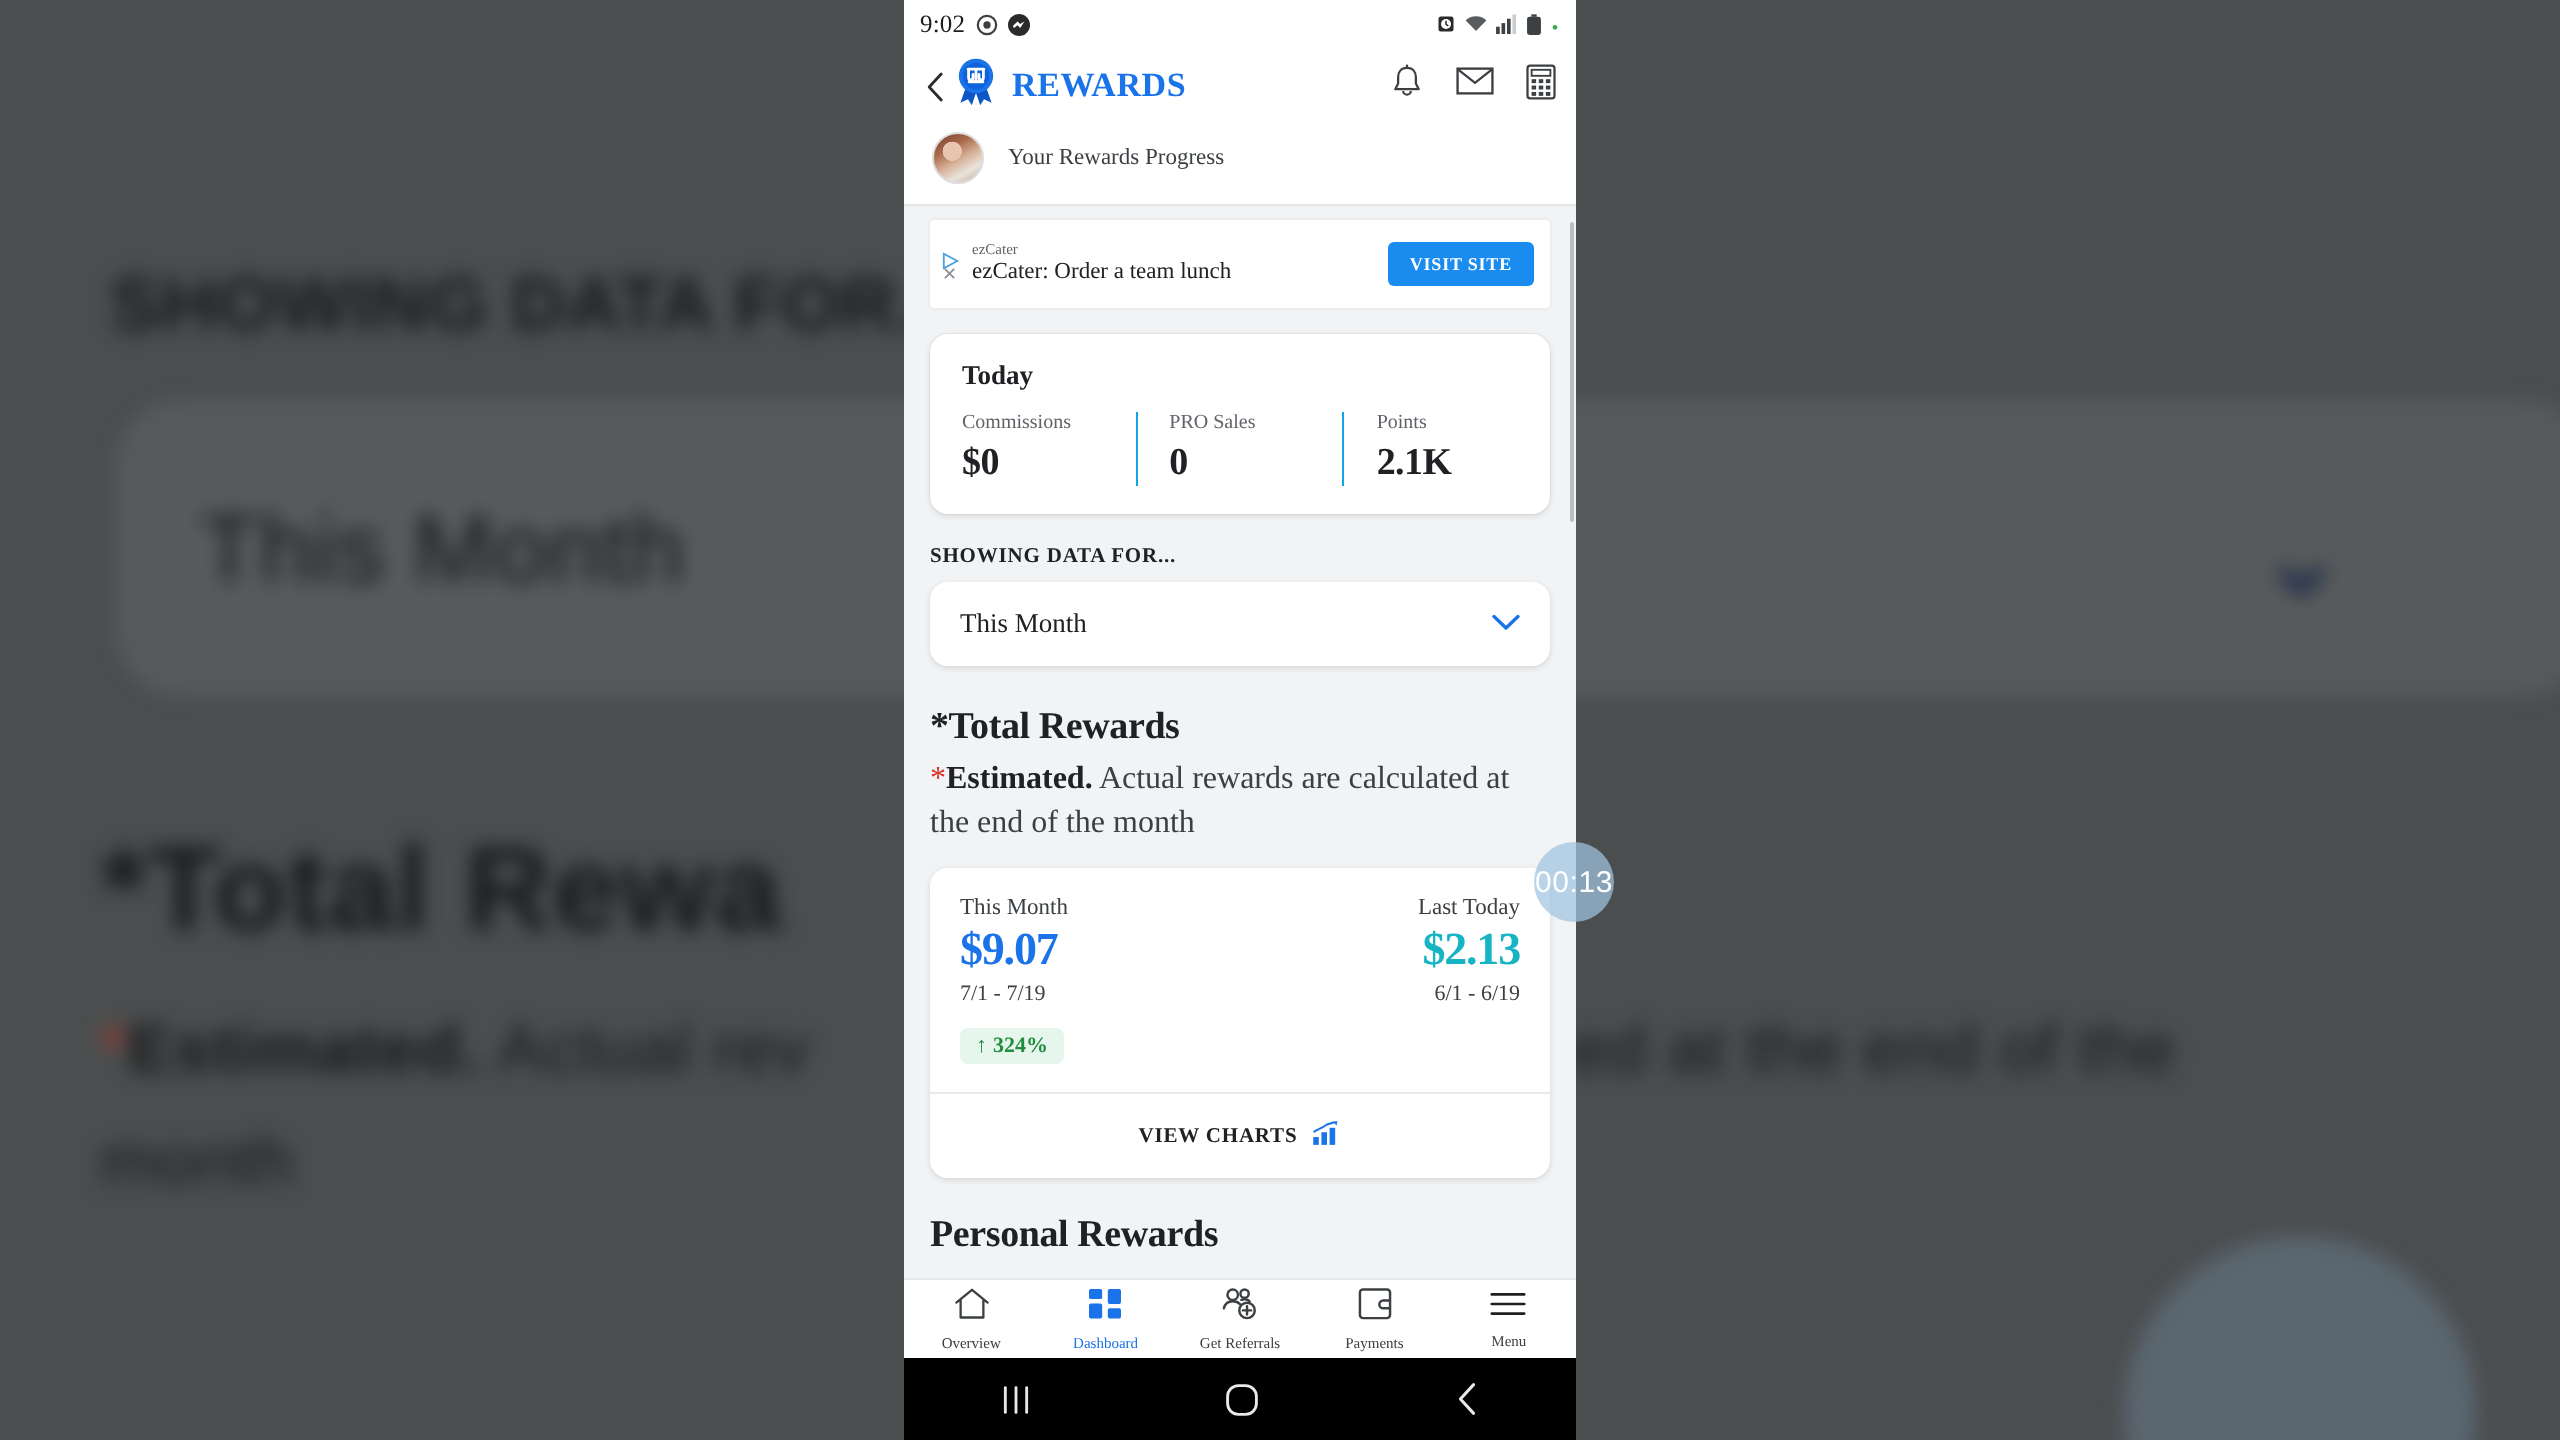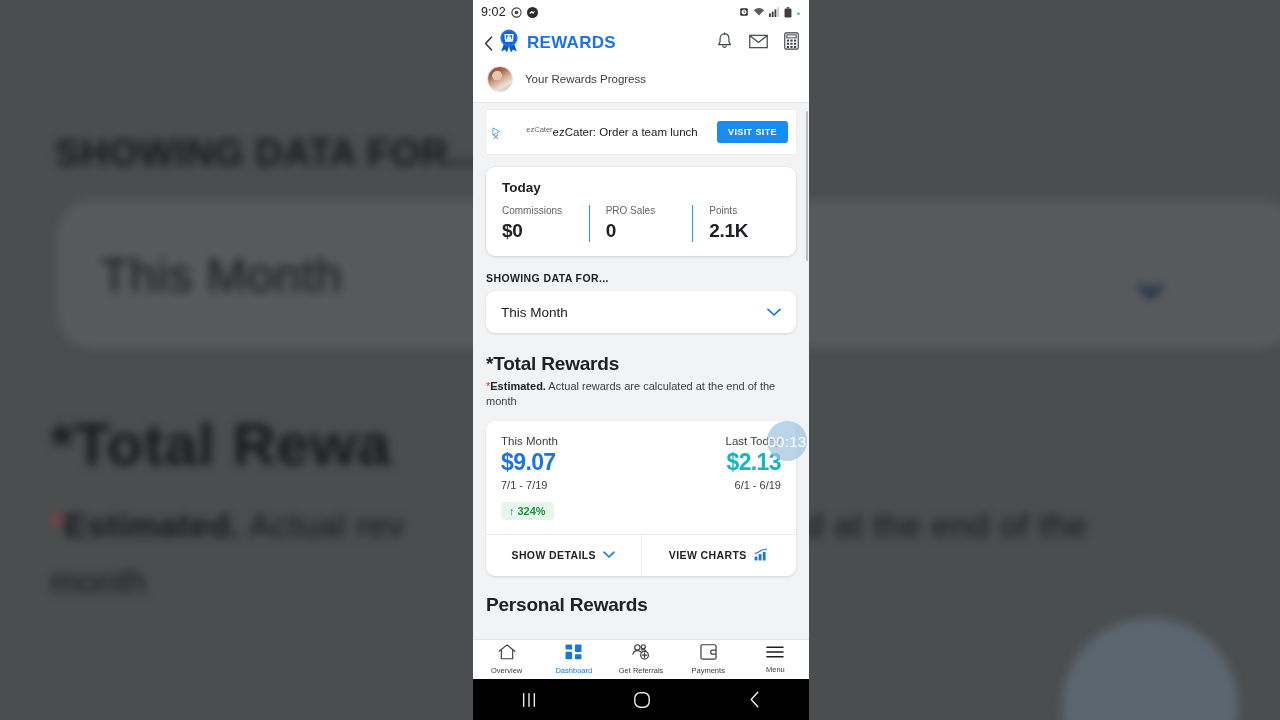--- a/index.html
+++ b/index.html
@@ -51,25 +51,26 @@
     font-size: 52px;
     font-weight: 400;
     display: flex; align-items: flex-end; justify-content: center;
     padding-bottom: 14px;
     letter-spacing: 1px;
   }
 
   
   #phone {
     position: absolute;
-    left: 473px; top: 0;
+    left: 452px; top: 0;
     width: 336px; height: 720px;
     background: #fca5a5;
     overflow: hidden;
     z-index: 5;
+    font-family: Liberation Serif, serif;
   }
 
   
   .statusbar {
     height: 24px;
     display: flex; align-items: center;
     padding: 0 8px 0 8px;
     background: #fff;
     font-size: 12px; color: #1d1d1d;
   }
@@ -135,21 +136,21 @@
     display: flex; align-items: center;
     padding: 0 8px 0 6px;
     box-shadow: 0 0 0 1px #ececec;
   }
   .ad-marks {
     display: flex; flex-direction: column; justify-content: center;
     gap: 2px; width: 12px; margin-right: 3px;
   }
   .ad-adchoice { width: 9px; height: 9px; }
   .ad-close { font-size: 9px; color: #8a8f98; line-height: 1; }
-  .ad-text { display: flex; flex-direction: row; justify-content: center; flex: 1; }
+  .ad-text { display: flex; flex-direction: column; justify-content: center; flex: 1; }
   .ad-advertiser { font-size: 7.5px; color: #5f6368; line-height: 1.2; }
   .ad-headline { font-size: 11.5px; color: #202124; line-height: 1.25; }
   .ad-cta {
     background: #1a8cf0; color: #fff;
     font-size: 9px; font-weight: 700; letter-spacing: 0.4px;
     border-radius: 3px; padding: 6px 11px;
     flex: none;
   }
 
   
@@ -184,21 +185,21 @@
   }
   .select-value { font-size: 13.5px; color: #202124; }
   .select-chev { margin-left: auto; color: #1a73e8; font-size: 13px; }
 
   
   .h1 {
     font-size: 19px; font-weight: 700; color: #202124;
     padding: 20px 13px 0 13px; letter-spacing: -0.2px;
   }
   .note {
-    font-size: 11px; color: #3c4043; line-height: 1.35;
+    font-size: 16px; color: #3c4043; line-height: 1.35;
     padding: 4px 22px 0 13px;
   }
   .note .ast { color: #d93025; }
   .note b { font-weight: 700; color: #202124; }
 
   
   .compare-card {
     background: #fff; margin: 12px 13px 0 13px;
     border-radius: 9px; overflow: hidden;
     box-shadow: 0 1px 3px rgba(0,0,0,0.12);
@@ -461,28 +462,20 @@
         </div>
       </div>
       <div class="delta-wrap">
         <span class="delta">
           <span>↑</span>
           <span>324%</span>
         </span>
       </div>
       <div class="compare-actions">
         <div class="cact">
-          <span>SHOW DETAILS</span>
-          <span class="chev">
-            <svg width="12" height="8" viewBox="0 0 12 8">
-                <path d="M1 1.2 L6 6 L11 1.2" stroke="#1a73e8" stroke-width="1.6" fill="none" stroke-linecap="round" stroke-linejoin="round"></path>
-              </svg>
-          </span>
-        </div>
-        <div class="cact">
           <span>VIEW CHARTS</span>
           <span>
             <svg width="15" height="13" viewBox="0 0 16 14">
               <path d="M0.8 6.5 C3 5 5 4.6 8 2.4 L12 1.2" stroke="#1a73e8" stroke-width="1.1" fill="none"></path>
               <path d="M11.2 1 L13.6 0.6 L13.2 3" fill="#1a73e8"></path>
               <rect x="0.6" y="9.2" width="3" height="4.2" fill="#1a73e8"></rect>
               <rect x="5" y="6.6" width="3" height="6.8" fill="#1a73e8"></rect>
               <rect x="9.4" y="4.2" width="3" height="9.2" fill="#1a73e8"></rect>
             </svg>
           </span>

